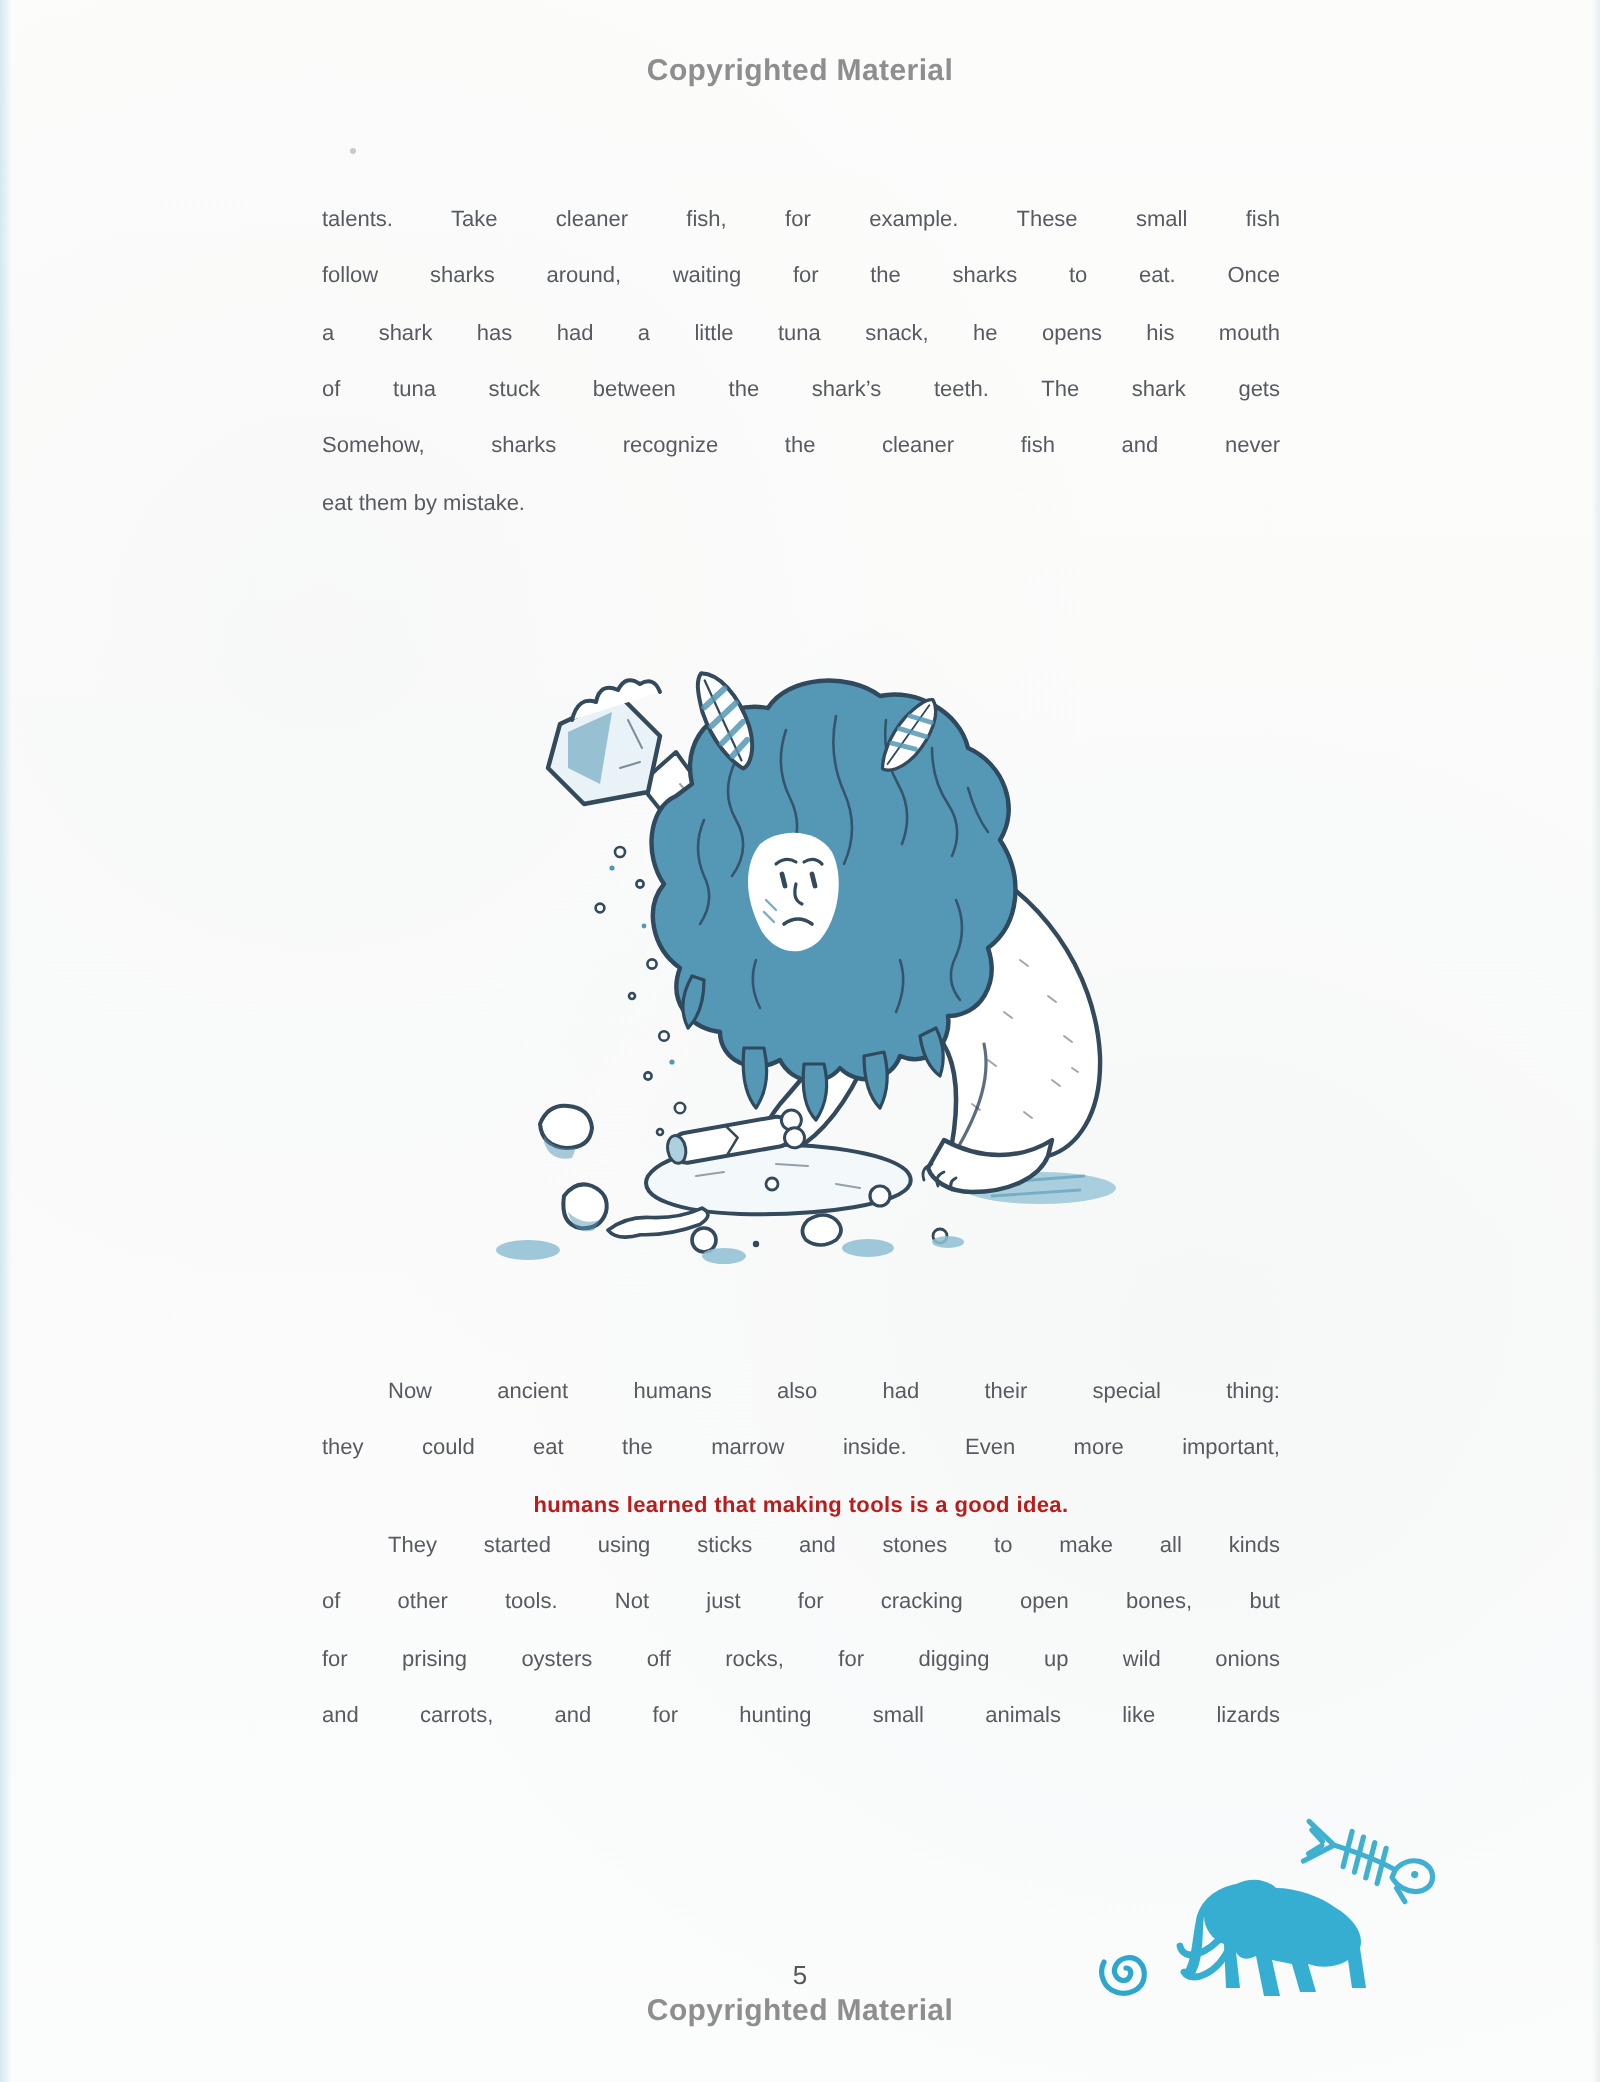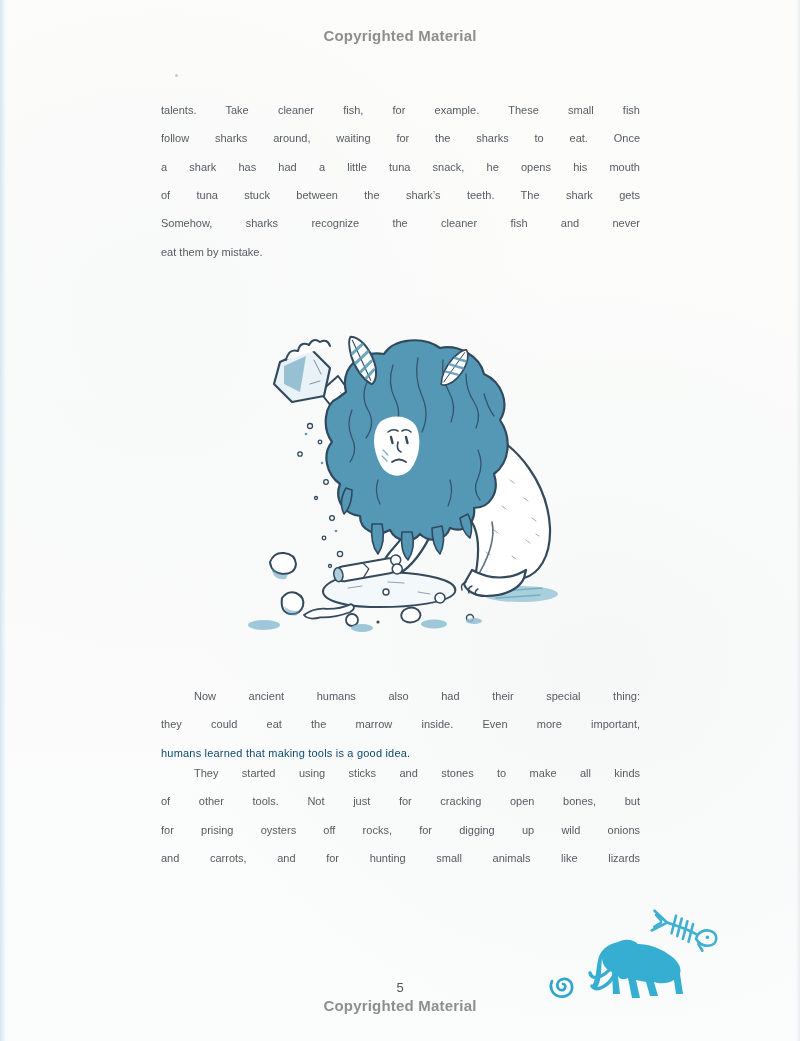--- a/index.html
+++ b/index.html
@@ -22,21 +22,21 @@
   .pagenum{position:absolute;left:0;width:800px;top:980px;text-align:center;
     color:#565656;font-size:13px;}
   .textblock{position:absolute;left:161px;width:479px;color:#575b61;
     font-size:11px;line-height:28.35px;letter-spacing:0;}
   .p1{top:96px;}
   .p2{top:646px;margin-top:36px;}
   .p3{top:759px;}
   .line{height:28.35px;text-align:left;}
   .line.j{text-align:justify;text-align-last:justify;}
   .line.ind{text-indent:33px;}
-  .line.teal{color:#0c4a6e;font-weight:400;letter-spacing:.2px;}
+  .line.teal{color:#b91c1c;font-weight:700;letter-spacing:.2px;text-align:center;}
   .figure{position:absolute;left:228px;top:330px;width:342px;height:302px;}
   .doodle{position:absolute;}
   .doodle.spiral{left:546px;top:969px;width:34px;height:34px;}
   .doodle.mammoth{left:588px;top:936px;width:104px;height:68px;}
   .doodle.fishbones{left:644px;top:903px;width:80px;height:56px;transform:rotate(8deg);}
   .speck{position:absolute;left:175px;top:74px;width:3px;height:3px;border-radius:50%;
     background:rgba(140,140,140,.45);}
   svg{display:block;overflow:visible;}
 </style>
 </head>

